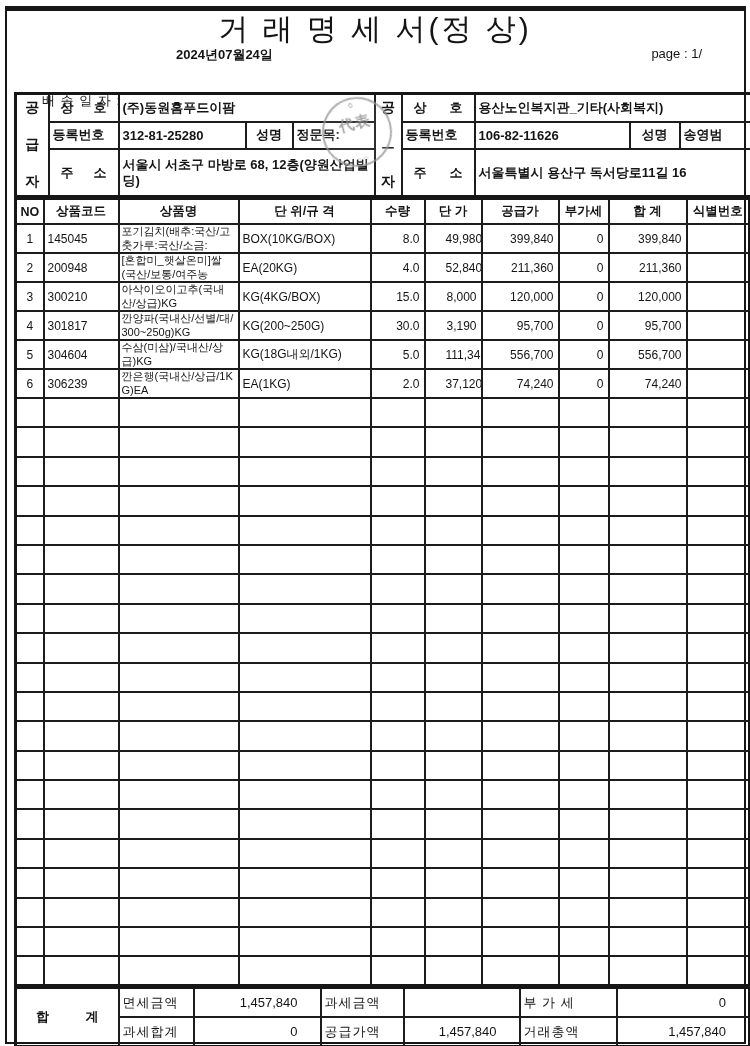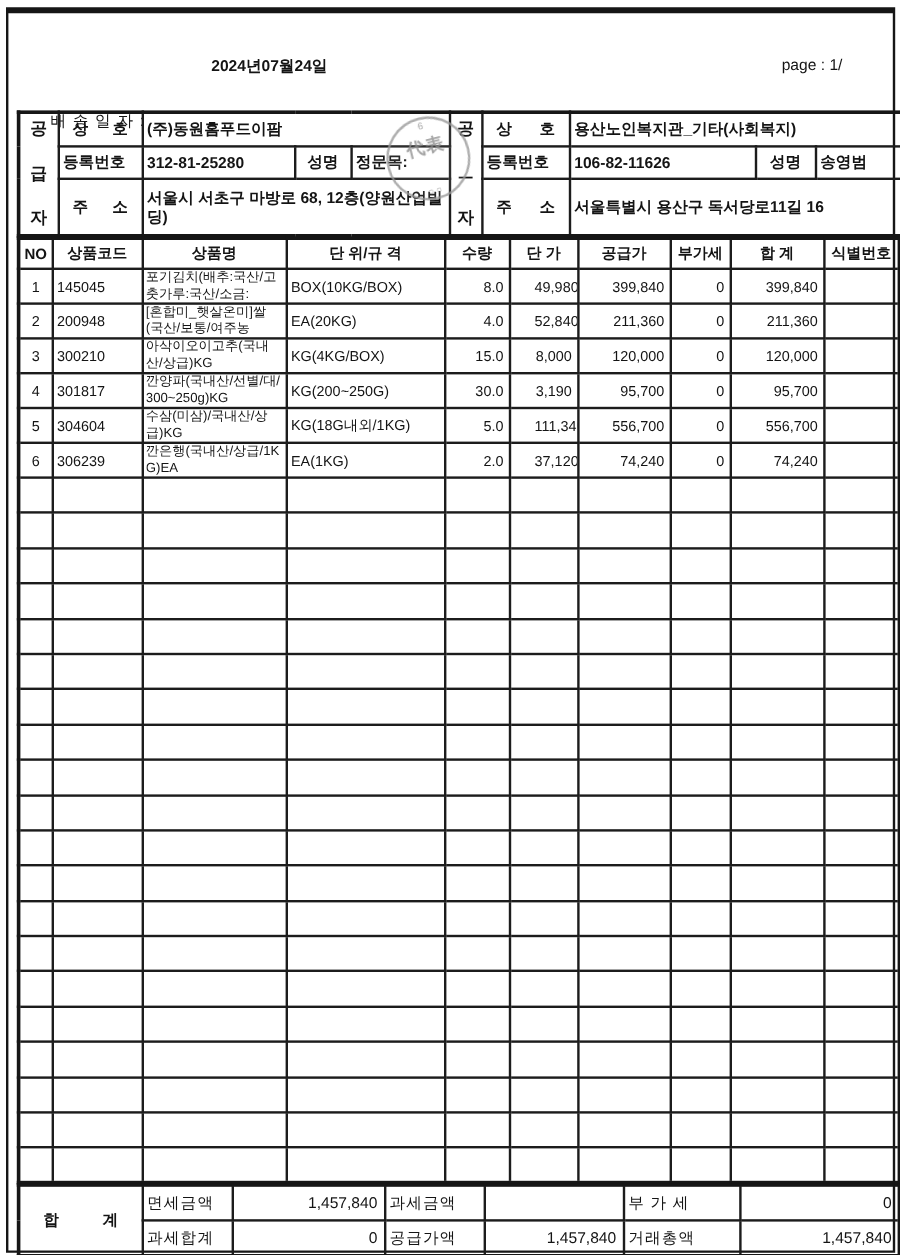--- a/index.html
+++ b/index.html
@@ -52,28 +52,29 @@
   td.unit-cell{font-size:11.5px;font-weight:500;}
   td.code-cell{font-weight:500;}
 
   
   .summary-wrap{position:absolute;left:14px;top:986px;width:736px;}
   table.summary{width:736px;border:3px solid #161616;}
   table.summary td{font-size:13px;height:27px;}
   .total-cell{font-weight:600;}
   .total-split{display:flex;justify-content:space-between;padding:0 16px;}
   .sum-lab{text-align:left;font-weight:400;letter-spacing:1px;}
-  .sum-val{text-align:right;padding-right:5px;font-weight:500;}
+  .sum-val{text-align:right;padding-right:22px;font-weight:500;}
 </style>
 </head>
 <body>
 
 <div class="page">
   <div class="frame"></div>
 
+  <div class="doc-title">거 래 명 세 서(정 상)</div>
 
   <div class="subheader">
     <span class="ship-label">배 송 일 자 :</span>
     <span class="ship-date">2024년07월24일</span>
     <span class="page-no">page : 1/</span>
   </div>
 
   <div class="parties">
     <table>
       <colgroup>

